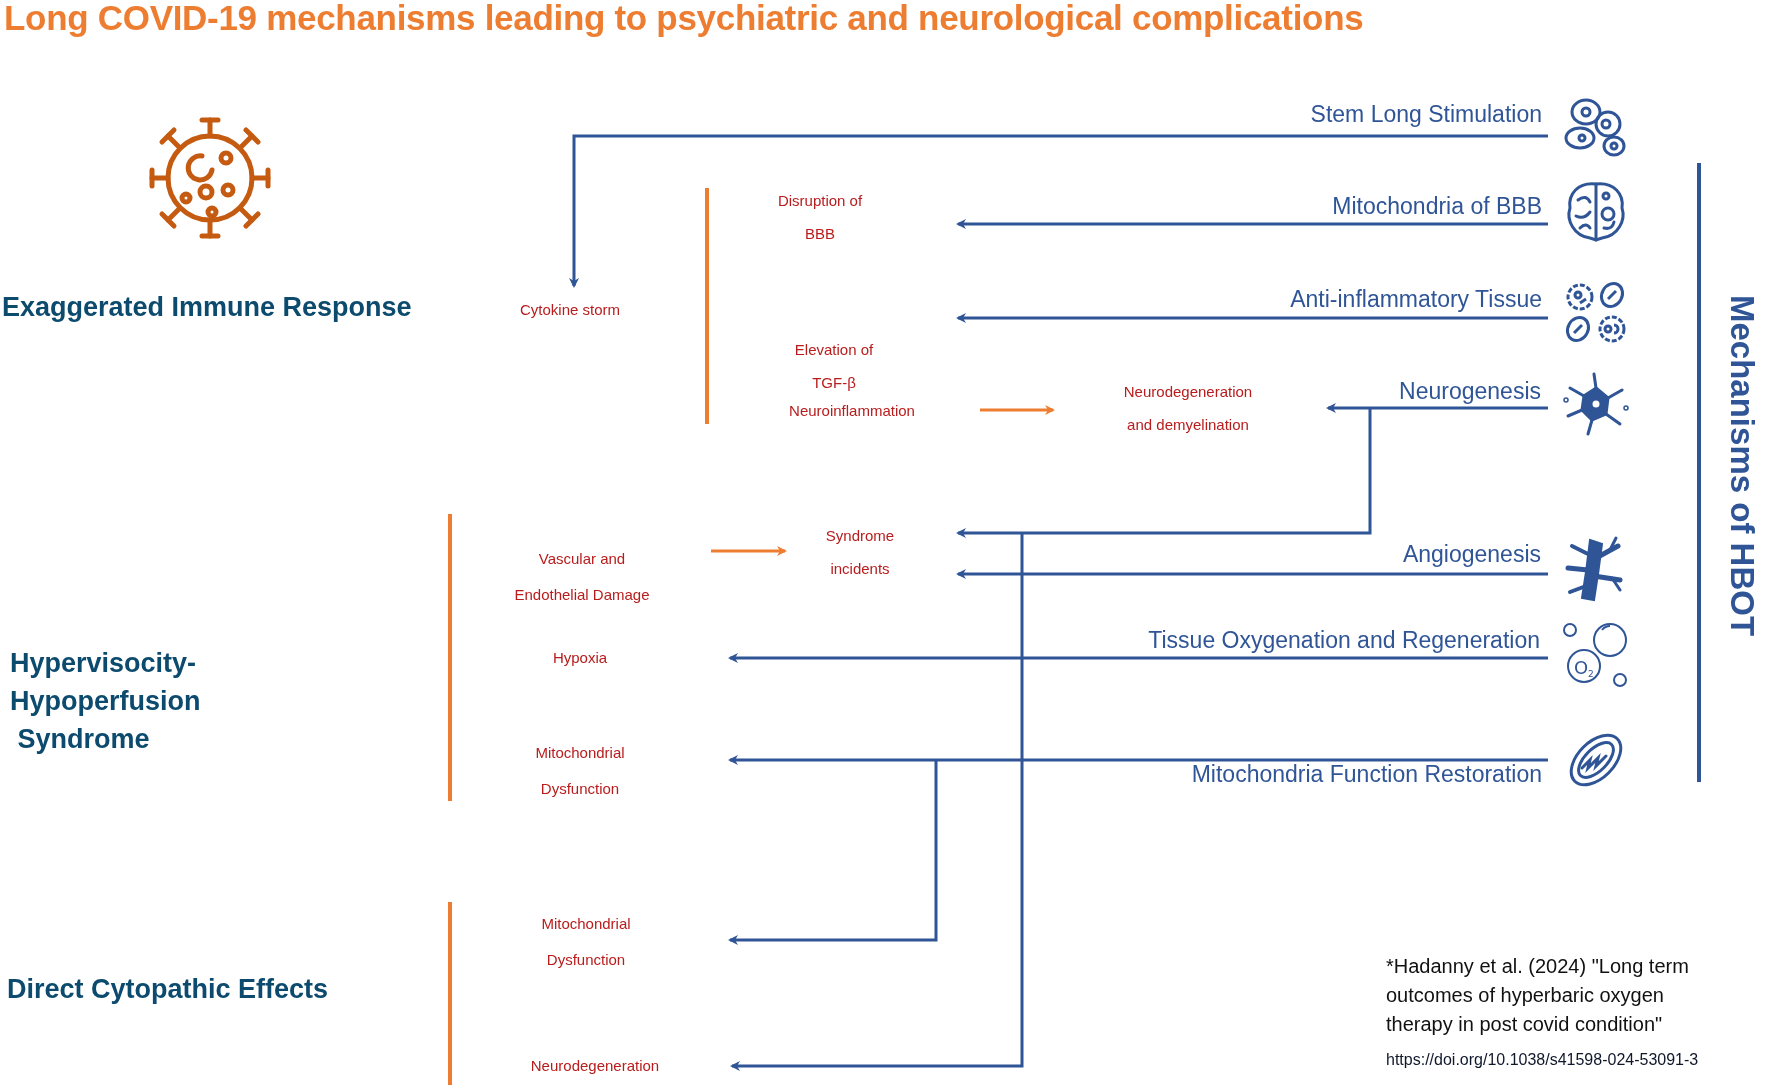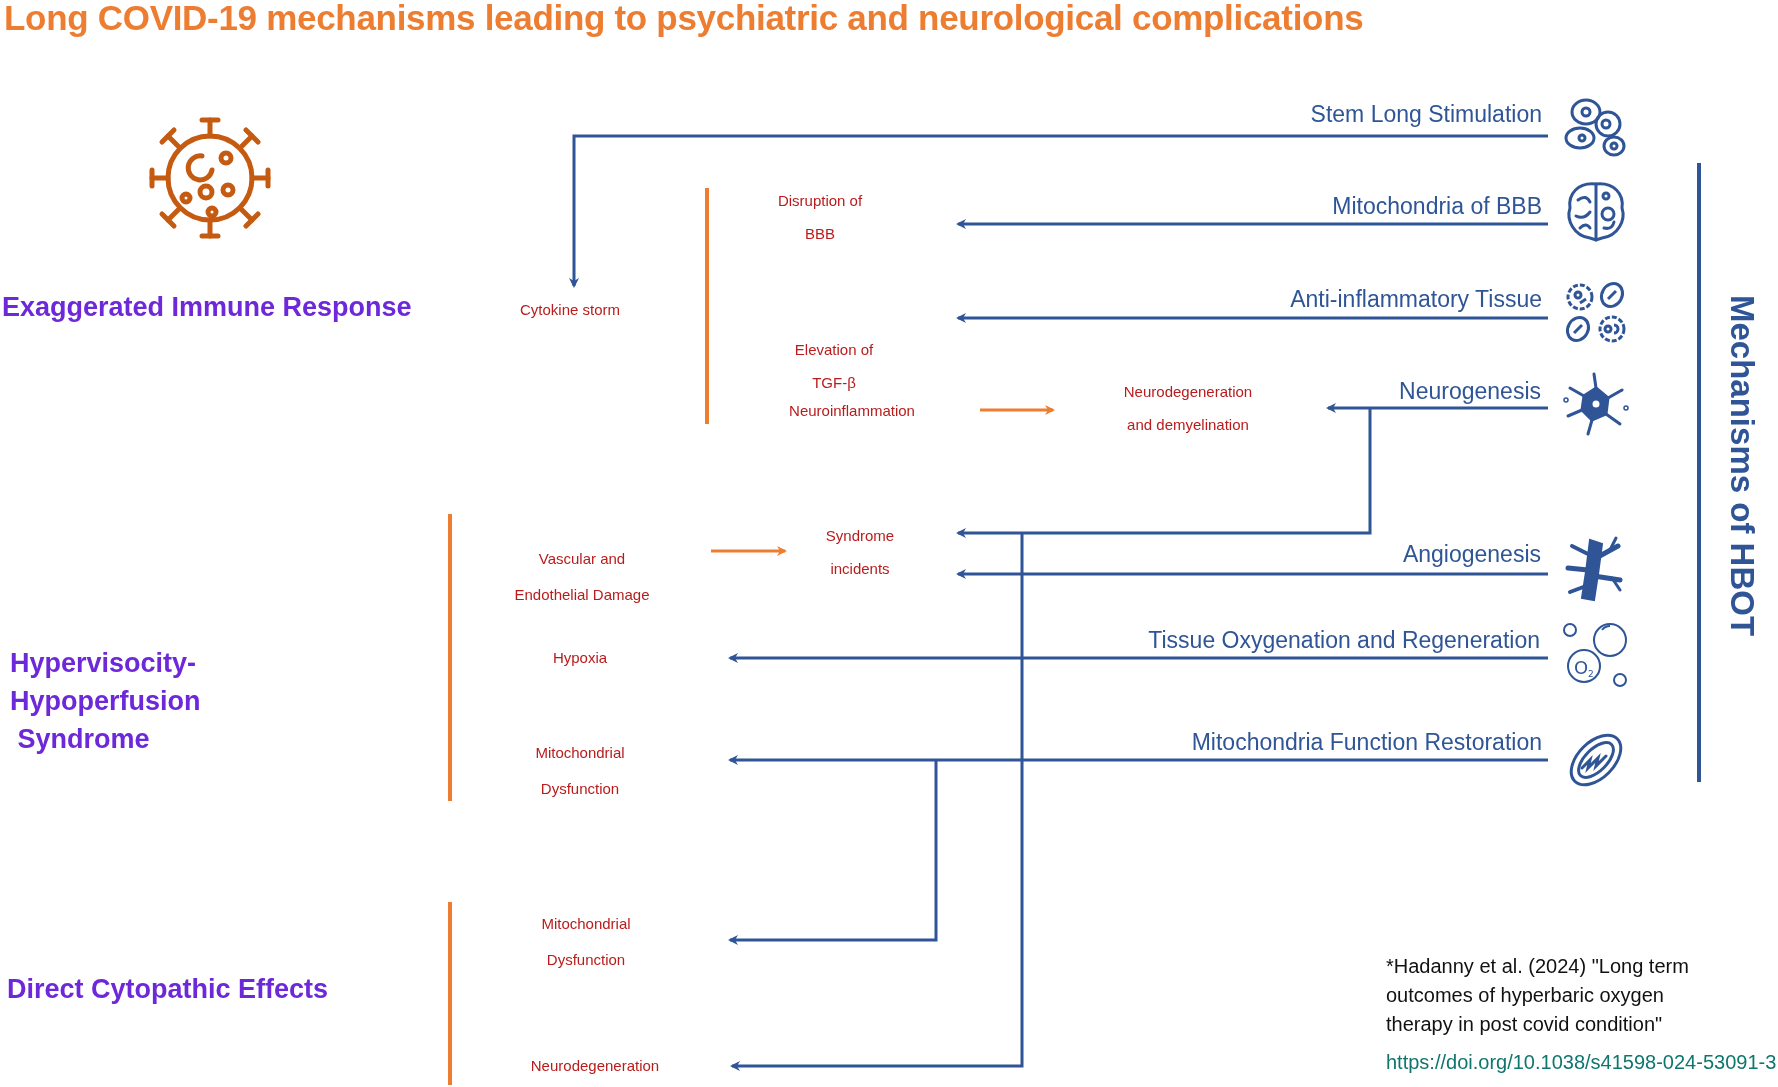--- a/index.html
+++ b/index.html
@@ -1,25 +1,25 @@
 <!DOCTYPE html>
 <html><head>
 <meta charset="utf-8">
 <style>
   html, body { margin: 0; padding: 0; background: #ffffff; }
   body { width: 1778px; height: 1087px; position: relative; overflow: hidden;
          font-family: "Liberation Sans", "DejaVu Sans", sans-serif; }
   .abs { position: absolute; }
   .title { left: 4px; top: -2px; font-size: 35px; font-weight: bold; color: #ED7D31; white-space: nowrap; letter-spacing: -0.3px; }
-  .cat { font-size: 27px; font-weight: bold; color: #6d28d9; line-height: 38px; white-space: nowrap; }
+  .cat { font-size: 27px; font-weight: bold; color: #0c4a6e; line-height: 38px; white-space: nowrap; }
   .o { font-size: 15px; color: #b91c1c; line-height: 33px; text-align: center; white-space: nowrap; }
   .b { font-size: 23px; color: #2F5597; line-height: 28px; text-align: right; white-space: nowrap; }
   .vert { color: #2F5597; font-size: 33px; font-weight: bold; writing-mode: vertical-rl; white-space: nowrap; }
   .cite { font-size: 20px; color: #111; line-height: 29px; }
-  .doi { font-size: 20px; color: #0f766e; }
+  .doi { font-size: 16px; color: #0f172a; }
   svg.lines { position: absolute; left: 0; top: 0; }
   .icon { position: absolute; width: 72px; height: 72px; }
 </style>
 </head>
 <body>
 
 <div class="abs title">Long COVID-19 mechanisms leading to psychiatric and neurological complications</div>
 
 <svg class="lines" width="1778" height="1087">
   <defs>
@@ -124,21 +124,21 @@
     <div>Dysfunction</div>
 </div>
 <div class="abs o" style="left:475px;top:1049px;width:240px;">Neurodegeneration</div>
 
 <div class="abs b" style="right:236px;top:100px;">Stem Long Stimulation</div>
 <div class="abs b" style="right:236px;top:192px;">Mitochondria of BBB</div>
 <div class="abs b" style="right:236px;top:285px;">Anti-inflammatory Tissue</div>
 <div class="abs b" style="right:237px;top:377px;">Neurogenesis</div>
 <div class="abs b" style="right:237px;top:540px;">Angiogenesis</div>
 <div class="abs b" style="right:238px;top:626px;">Tissue Oxygenation and Regeneration</div>
-<div class="abs b" style="right:236px;top:728px;">Mitochondria Function Restoration</div>
+<div class="abs b" style="right:236px;top:760px;">Mitochondria Function Restoration</div>
 
 <svg class="icon" style="left:1560px;top:90px;" viewBox="0 0 72 72">
   <g stroke="#2F5597" stroke-width="3" fill="none">
     <ellipse cx="26" cy="22" rx="14" ry="12"></ellipse>
       <circle cx="26" cy="22" r="4"></circle>
     <ellipse cx="48" cy="34" rx="12" ry="12"></ellipse>
       <circle cx="46" cy="34" r="4"></circle>
     <ellipse cx="20" cy="48" rx="14" ry="10"></ellipse>
       <circle cx="22" cy="48" r="3"></circle>
     <ellipse cx="54" cy="56" rx="10" ry="9"></ellipse>

